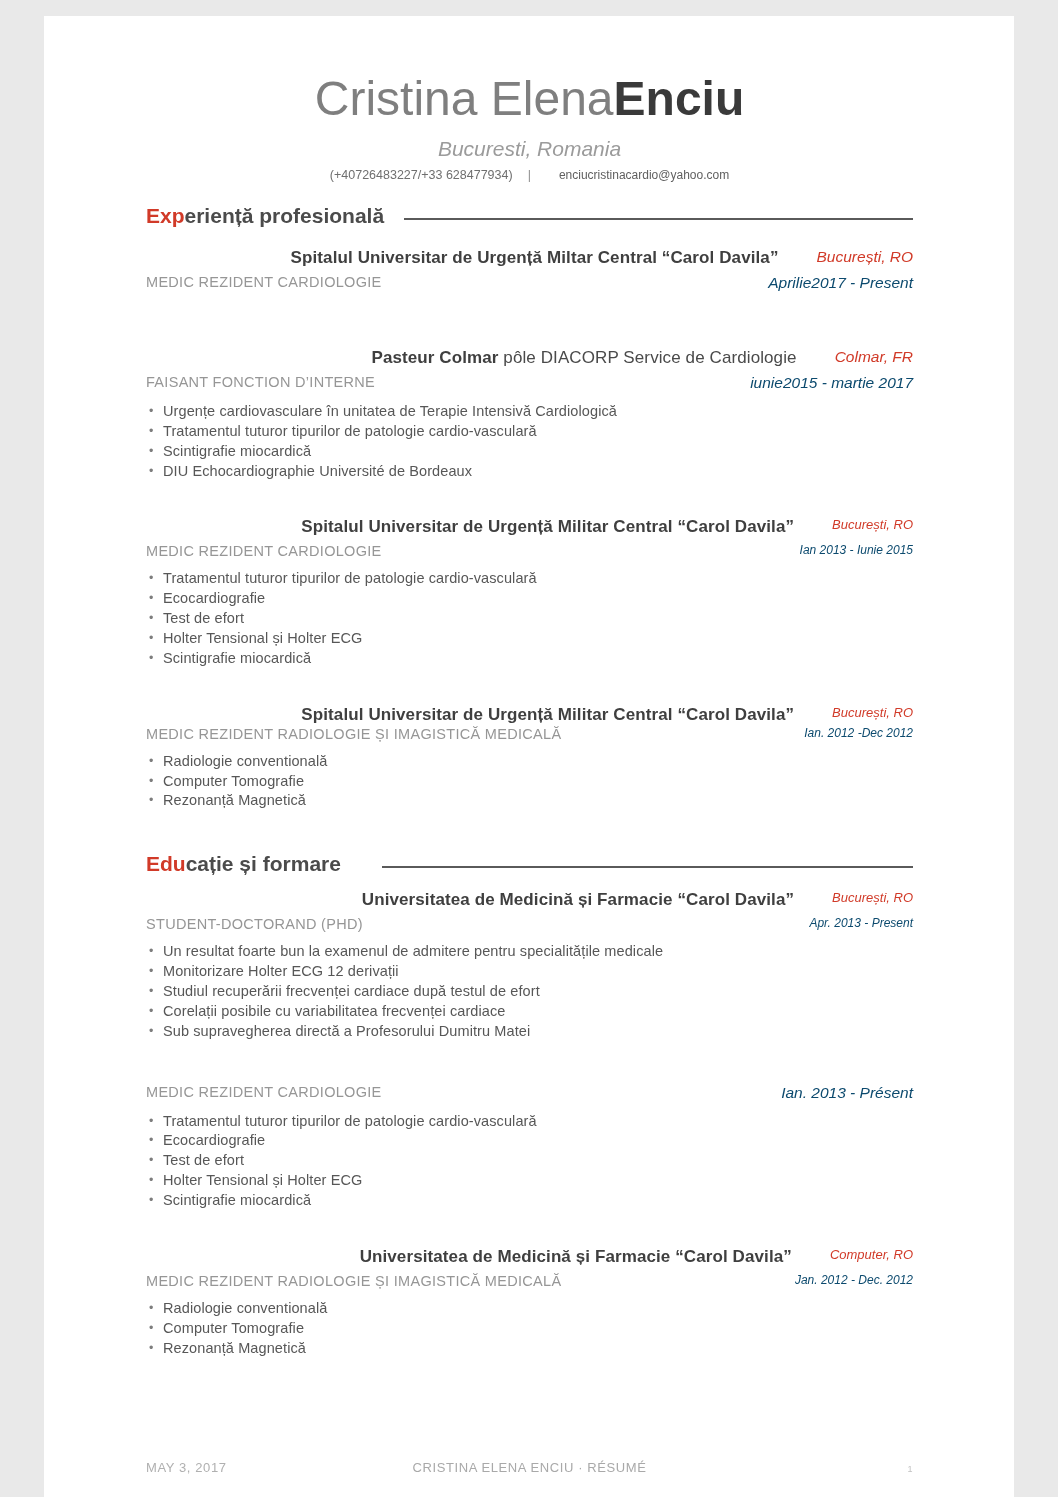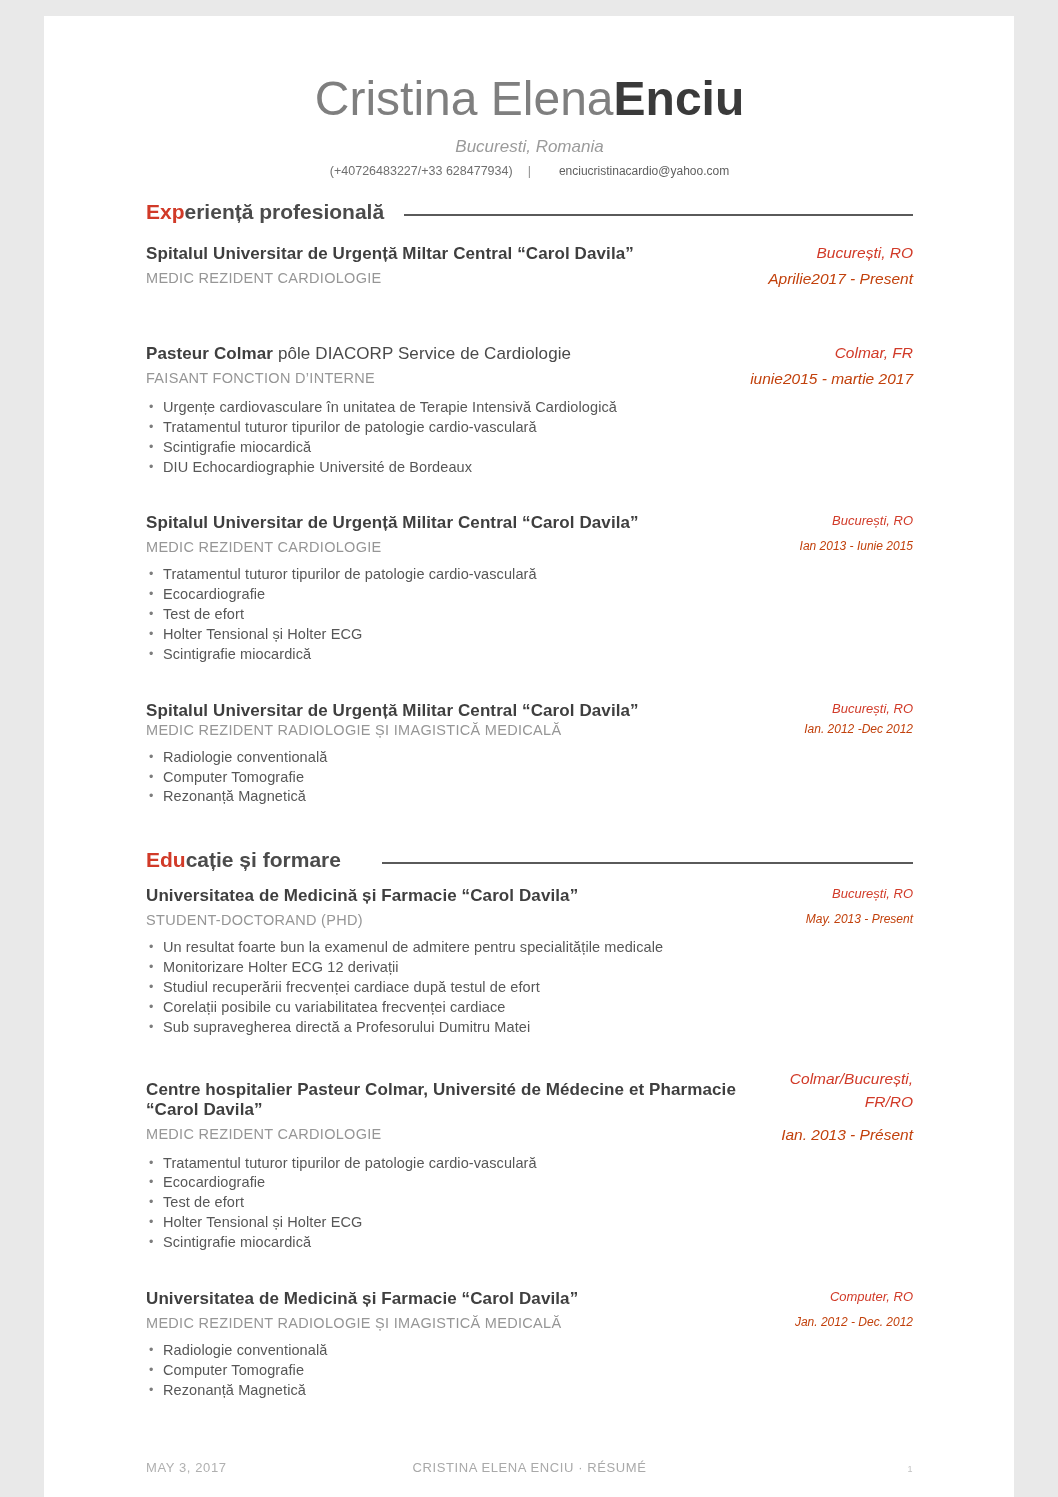--- a/index.html
+++ b/index.html
@@ -9,47 +9,47 @@
     background:#ffffff; overflow:hidden;
     font-family:"Liberation Sans", sans-serif;
     -webkit-font-smoothing:antialiased;
   }
   .content { padding:58px 101px 0 102px; }
 
   
   .header { text-align:center; }
   .name { font-size:48px; line-height:1.04; color:#7f7f7f; font-weight:normal; }
   .name .last { font-weight:bold; color:#3a3a3a; }
-  .hdr-loc { margin-top:13px; font-size:17px; font-style:italic; color:#9b9b9b; }
+  .hdr-loc { margin-top:13px; font-size:21px; font-style:italic; color:#9b9b9b; }
   .contact { margin-top:7px; font-size:12.5px; color:#6f6f6f; }
   .contact .sep { margin:0 28px 0 15px; color:#909090; }
   .contact .email { font-size:12px; color:#5f5f5f; }
 
   
   .section-heading { display:flex; align-items:flex-end; margin-top:23px; }
   .section-heading h2 { font-size:21px; font-weight:bold; color:#4b4b4b; line-height:1.05; }
   .section-heading .accent { color:#d13a28; }
   .section-heading .rule { flex:1; border-bottom:2px solid #5a5a5a; margin:0 0 7px 20px; }
 
   
   .entry { margin-top:30px; }
   .entry.mt-first { margin-top:21px; }
   .entry.mt-xl { margin-top:56px; }
   .entry.mt-l  { margin-top:36px; }
   .entry.mt-edu1 { margin-top:15px; }
   .entry.mt-edu2 { margin-top:42px; }
-  .entry-head { display:flex; justify-content:space-between; align-items:flex-start; }
+  .entry-head { display:flex; justify-content:flex-end; align-items:flex-start;gap:20px; }
   .entry-title { font-size:17px; font-weight:bold; color:#3f3f3f; letter-spacing:0.1px; }
   .entry-title .t-rest { font-weight:normal; color:#4a4a4a; }
   .entry-loc { font-style:italic; color:#d13a28; white-space:nowrap; text-align:right; padding-left:18px; }
   .entry-loc.two-lines { margin-top:-13px; line-height:1.5; }
   .entry-sub { display:flex; justify-content:space-between; align-items:flex-start; margin-top:6px; }
   .entry.tight .entry-sub { margin-top:1px; }
   .entry-role { font-size:14.5px; color:#969696; letter-spacing:0.3px; }
-  .entry-dates { font-style:italic; color:#c2410c; white-space:nowrap; padding-left:18px; }
+  .entry-dates { font-style:italic; color:#0c4a6e; white-space:nowrap; padding-left:18px; }
   .rt-lg .entry-loc, .rt-lg .entry-dates { font-size:15.5px; }
   .rt-sm .entry-loc { font-size:13px; }
   .rt-sm .entry-dates { font-size:12px; }
 
   .bullets { list-style:none; margin-top:10px; }
   .bullets li { font-size:14.5px; color:#575757; line-height:1.37; padding-left:17px; position:relative; letter-spacing:0.1px; }
   .bullets li::before { content:"\2022"; position:absolute; left:3px; top:1px; color:#7d7d7d; font-size:12.5px; }
 
   
   .footer {
@@ -147,36 +147,32 @@
       <div class="rule"></div>
     </div>
 
     <div class="entry mt-edu1 rt-sm">
       <div class="entry-head">
         <div class="entry-title"><span class="t-bold">Universitatea de Medicină și Farmacie “Carol Davila”</span></div>
         <div class="entry-loc">București, RO</div>
       </div>
       <div class="entry-sub">
         <div class="entry-role">STUDENT-DOCTORAND (PHD)</div>
-        <div class="entry-dates">May. 2013 - Present</div>
+        <div class="entry-dates">Apr. 2013 - Present</div>
       </div>
       <ul class="bullets">
         <li>Un resultat foarte bun la examenul de admitere pentru specialitățile medicale</li>
         <li>Monitorizare Holter ECG 12 derivații</li>
         <li>Studiul recuperării frecvenței cardiace după testul de efort</li>
         <li>Corelații posibile cu variabilitatea frecvenței cardiace</li>
         <li>Sub supravegherea directă a Profesorului Dumitru Matei</li>
       </ul>
     </div>
 
     <div class="entry mt-edu2 rt-lg">
-      <div class="entry-head">
-        <div class="entry-title"><span class="t-bold">Centre hospitalier Pasteur Colmar, Université de Médecine et Pharmacie “Carol Davila”</span></div>
-        <div class="entry-loc two-lines"><span>Colmar/București,</span><br><span>FR/RO</span></div>
-      </div>
       <div class="entry-sub">
         <div class="entry-role">MEDIC REZIDENT CARDIOLOGIE</div>
         <div class="entry-dates">Ian. 2013 - Présent</div>
       </div>
       <ul class="bullets">
         <li>Tratamentul tuturor tipurilor de patologie cardio-vasculară</li>
         <li>Ecocardiografie</li>
         <li>Test de efort</li>
         <li>Holter Tensional și Holter ECG</li>
         <li>Scintigrafie miocardică</li>

